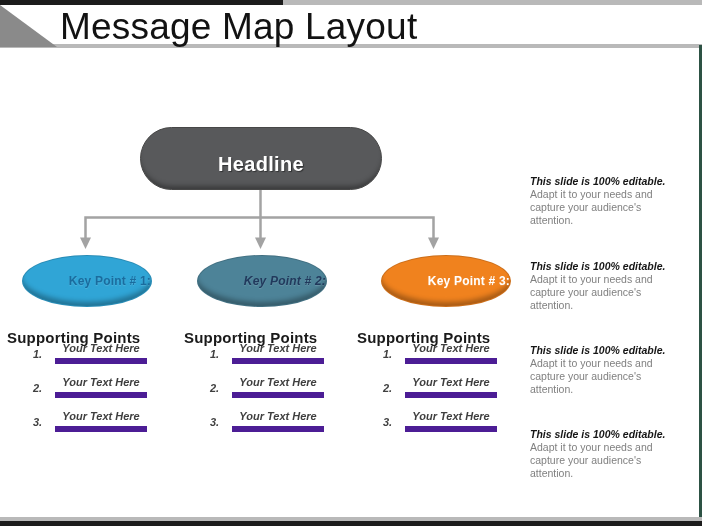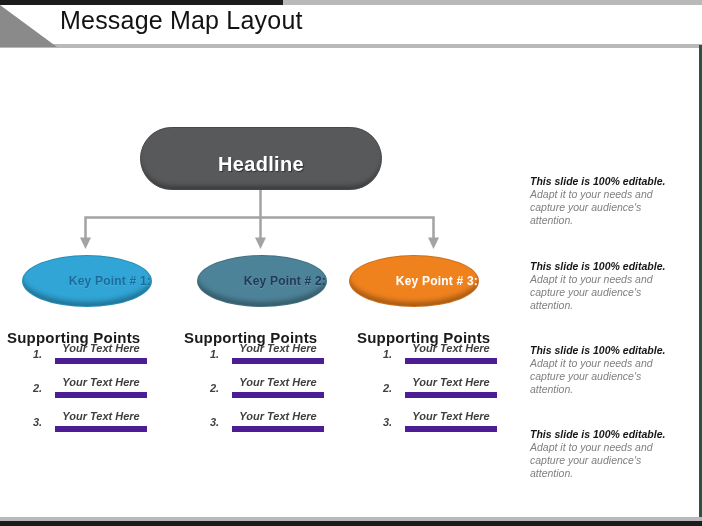--- a/index.html
+++ b/index.html
@@ -10,21 +10,21 @@
   
   .top-strip-left{position:absolute;left:0;top:0;width:283px;height:5px;background:#1c1c1c;}
   .top-strip-right{position:absolute;left:283px;top:0;width:419px;height:5px;background:#b9b9b9;}
   .title-underline{position:absolute;left:0;top:44px;width:702px;height:4px;background:#b9b9b9;}
   .corner-triangle{
     position:absolute;left:0;top:5px;width:57px;height:42px;background:#8a8a8a;
     clip-path:polygon(0 0,100% 100%,0 100%);
   }
   .slide-title{
     position:absolute;left:60px;top:6px;margin:0;
-    font-size:25px;font-weight:400;color:#121212;letter-spacing:.2px;white-space:nowrap;
+    font-size:37px;font-weight:400;color:#121212;letter-spacing:.2px;white-space:nowrap;
   }
   
   .headline{
     position:absolute;left:140px;top:127px;width:242px;height:63px;border-radius:32px;
     display:flex;align-items:center;justify-content:center;
     box-shadow:inset 0 -6px 5px -3px rgba(0,0,0,.35);
     border:1px solid #474747;box-sizing:border-box;
   }
   .headline span{
     color:#ffffff;font-size:20px;font-weight:700;letter-spacing:.3px;
@@ -32,21 +32,21 @@
     margin-top:12px;
   }
   .connectors{position:absolute;left:0;top:0;pointer-events:none;}
   
   .ellipse{
     position:absolute;top:255px;width:130px;height:52px;border-radius:50%;
     display:flex;align-items:center;justify-content:flex-end;
     box-shadow:inset 0 -6px 5px -2px rgba(0,0,0,.3);
     border:1px solid rgba(0,0,0,.15);box-sizing:border-box;
   }
-  .e1{left:22px;} .e2{left:197px;} .e3{left:349px;}
+  .e1{left:22px;} .e2{left:197px;} .e3{left:381px;}
   .ellipse span{font-size:12px;font-weight:700;letter-spacing:.2px;text-shadow:0 1px 1px rgba(255,255,255,.15);}
   
   .col{position:absolute;top:329px;width:150px;}
   .c1{left:7px;} .c2{left:184px;} .c3{left:357px;}
   .col-heading{
     text-align:left;font-size:15px;font-weight:700;color:#1a1a1a;letter-spacing:.2px;
   }
   .item{display:flex;align-items:flex-end;margin:0 0 16px 26px;height:18px;box-sizing:border-box;}
   .item .num{
     font-size:11px;font-style:italic;font-weight:700;color:#3f3f3f;width:18px;flex:0 0 auto;
@@ -57,21 +57,21 @@
     color:#3f3f3f;padding-bottom:4px;border-bottom:6px solid #4c1d95;margin-left:4px;
     white-space:nowrap;
   }
   
   .note{position:absolute;left:530px;width:142px;margin-top:40px;}
   .n1{top:135px;} .n2{top:220px;} .n3{top:304px;} .n4{top:388px;}
   .note-heading{
     font-size:10.5px;font-weight:700;font-style:italic;color:#161616;white-space:nowrap;
     margin-bottom:1px;
   }
-  .note-body{font-size:10.5px;font-style:italic;color:#808080;line-height:1.22;width:136px;}
+  .note-body{font-size:10.5px;color:#808080;line-height:1.22;width:136px;}
   
   .right-border{position:absolute;left:699px;top:45px;width:3px;height:476px;background:#2d5244;}
   .bottom-gray{position:absolute;left:0;top:517px;width:702px;height:4px;background:#b9b9b9;}
   .bottom-black{position:absolute;left:0;top:521px;width:702px;height:5px;background:#1c1c1c;}
 </style>
 </head>
 <body>
 
 <div class="slide">
 
@@ -94,21 +94,21 @@
     <g fill="#a3a3a3" stroke="none">
       <path d="M80 237.5 L91 237.5 L85.5 249 Z"></path>
       <path d="M255 237.5 L266 237.5 L260.5 249 Z"></path>
       <path d="M428 237.5 L439 237.5 L433.5 249 Z"></path>
     </g>
   </svg>
 
   <div class="ellipse e1" style="background-color: rgb(48, 165, 214); color: rgb(26, 108, 158);">
     <span>Key Point # 1:</span>
   </div>
-  <div class="ellipse e2" style="background-color: rgb(77, 131, 152); color: rgb(33, 57, 92);">
+  <div class="ellipse e2" style="background-color: rgb(77, 131, 152); color: rgb(33, 57, 92); font-style: italic;">
     <span>Key Point # 2:</span>
   </div>
   <div class="ellipse e3" style="background-color: rgb(240, 130, 30); color: rgb(255, 255, 255);">
     <span>Key Point # 3:</span>
   </div>
 
   <div class="col c1">
     <div class="col-heading">Supporting Points</div>
     <div class="item">
       <span class="num">1.</span>

